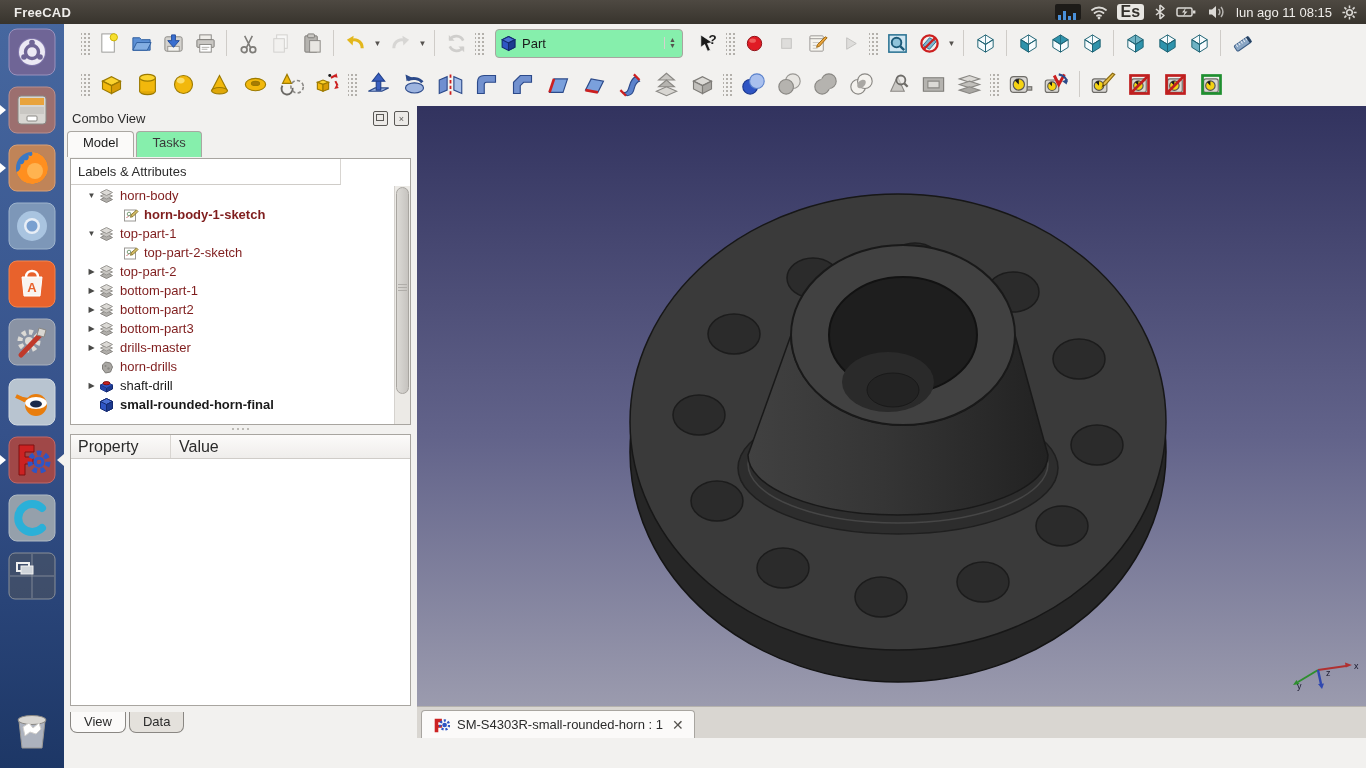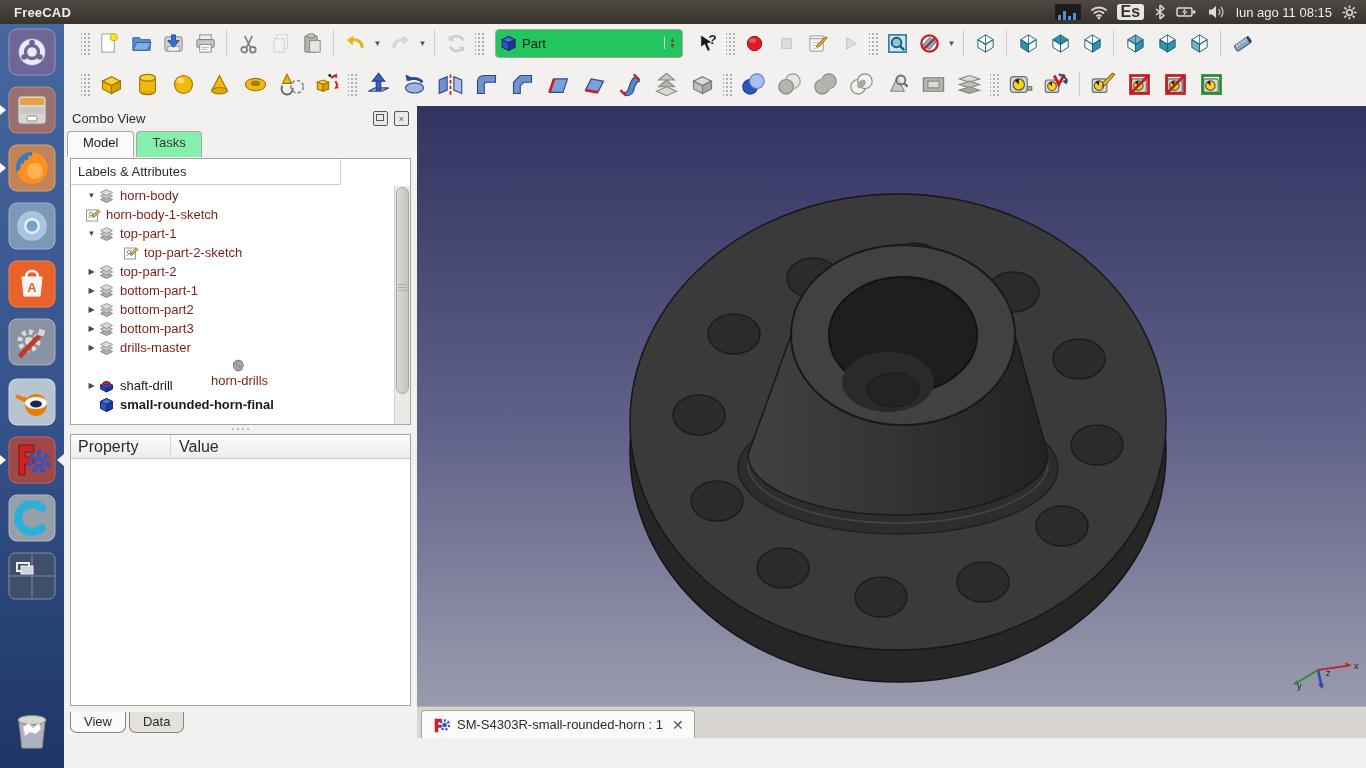--- a/index.html
+++ b/index.html
@@ -39,21 +39,21 @@
   .tbtn{width:30px;height:30px;display:flex;align-items:center;justify-content:center;
     border-radius:3px;border:1px solid transparent;flex:none;}
   .trow2 .tbtn{width:34px;height:34px;}
   .tbtn.dis{opacity:.45;filter:grayscale(.3);}
   .caretbtn{width:13px;height:28px;display:flex;align-items:center;justify-content:center;
     font-size:8px;color:#55524e;flex:none;}
   .tgrip{width:9px;height:24px;margin:0 3px;flex:none;
     background-image:radial-gradient(#b3b0ab 1px,transparent 1.2px);
     background-size:4px 4px;background-position:2px 1px;}
   .tsep{width:1px;height:26px;background:#cfccc8;margin:0 5px;flex:none;}
-  .combo{height:27px;display:flex;align-items:center;background:#22c55e;
+  .combo{height:27px;display:flex;align-items:center;background:#86efac;
     border:1px solid #a8a5a0;border-radius:4px;width:180px;margin:0 8px;padding:0 2px 0 4px;flex:none;}
   .combo .clabel{font-size:13px;color:#1a1a1a;margin-left:5px;}
   .combo .spin{margin-left:auto;display:flex;flex-direction:column;align-items:center;
     font-size:7px;line-height:6px;color:#55524e;border-left:1px solid #d5d2ce;padding:0 4px;}
   
   .panel{position:absolute;left:0;top:82px;width:353px;height:631px;
     background:#f2f1ef;border-right:1px solid #aaa7a2;}
   .panel-title{height:25px;display:flex;align-items:center;padding:0 8px;
     font-size:13px;color:#2b2b2b;}
   .pt-btn{width:13px;height:13px;border:1px solid #5a5855;border-radius:2px;margin-left:6px;
@@ -704,21 +704,21 @@
         <div class="tree-rows" id="treeRows">
             <div class="titem dim" style="padding-left: 14px;">
               <span class="arrow">▼</span>
               <span class="ticn"><svg width="17" height="16" viewBox="0 0 16 16">
                   <path d="M8 8.5l6 3-6 3-6-3z" fill="#b0aeaa" stroke="#8a8884"></path>
                   <path d="M8 5l6 3-6 3-6-3z" fill="#c6c4c0" stroke="#9a9894"></path>
                   <path d="M8 1.5l6 3-6 3-6-3z" fill="#dcdad6" stroke="#9a9894"></path>
                 </svg></span>
               <span class="lbl">horn-body</span>
             </div>
-            <div class="titem dim" style="">
+            <div class="titem dim" style="padding-left: 38px; font-weight: bold;">
               <span class="arrow"></span>
               <span class="ticn"><svg width="17" height="16" viewBox="0 0 16 16">
                   <rect x="2" y="3" width="11" height="11" fill="#fff" stroke="#9a9894"></rect>
                   <path d="M4 11c2-3 5-3 7-5" stroke="#c46a6a" fill="none"></path>
                   <circle cx="6.5" cy="7" r="1.8" fill="none" stroke="#7aa07a"></circle>
                   <path d="M14 3l1.5 1.5-5 5-2.5.8.8-2.5z" fill="#d8c06a" stroke="#8a7a30"></path>
                 </svg></span>
               <span class="lbl">horn-body-1-sketch</span>
             </div>
             <div class="titem dim" style="padding-left: 14px;">
@@ -778,21 +778,21 @@
             </div>
             <div class="titem dim" style="padding-left: 14px;">
               <span class="arrow">▶</span>
               <span class="ticn"><svg width="17" height="16" viewBox="0 0 16 16">
                   <path d="M8 8.5l6 3-6 3-6-3z" fill="#b0aeaa" stroke="#8a8884"></path>
                   <path d="M8 5l6 3-6 3-6-3z" fill="#c6c4c0" stroke="#9a9894"></path>
                   <path d="M8 1.5l6 3-6 3-6-3z" fill="#dcdad6" stroke="#9a9894"></path>
                 </svg></span>
               <span class="lbl">drills-master</span>
             </div>
-            <div class="titem dim" style="padding-left: 14px; flex-direction: column;">
+            <div class="titem dim" style="padding-left: 14px;">
               <span class="arrow"></span>
               <span class="ticn"><svg width="17" height="16" viewBox="0 0 16 16">
                   <path d="M4 6l3-3 5 1 2 4-2 5-5 1-3-4z" fill="#a9a7a3" stroke="#7e7c78"></path>
                   <circle cx="7" cy="7" r="1" fill="#8a8884"></circle>
                   <circle cx="10" cy="9.5" r="1.2" fill="#8a8884"></circle>
                 </svg></span>
               <span class="lbl">horn-drills</span>
             </div>
             <div class="titem" style="padding-left: 14px;">
               <span class="arrow">▶</span>

